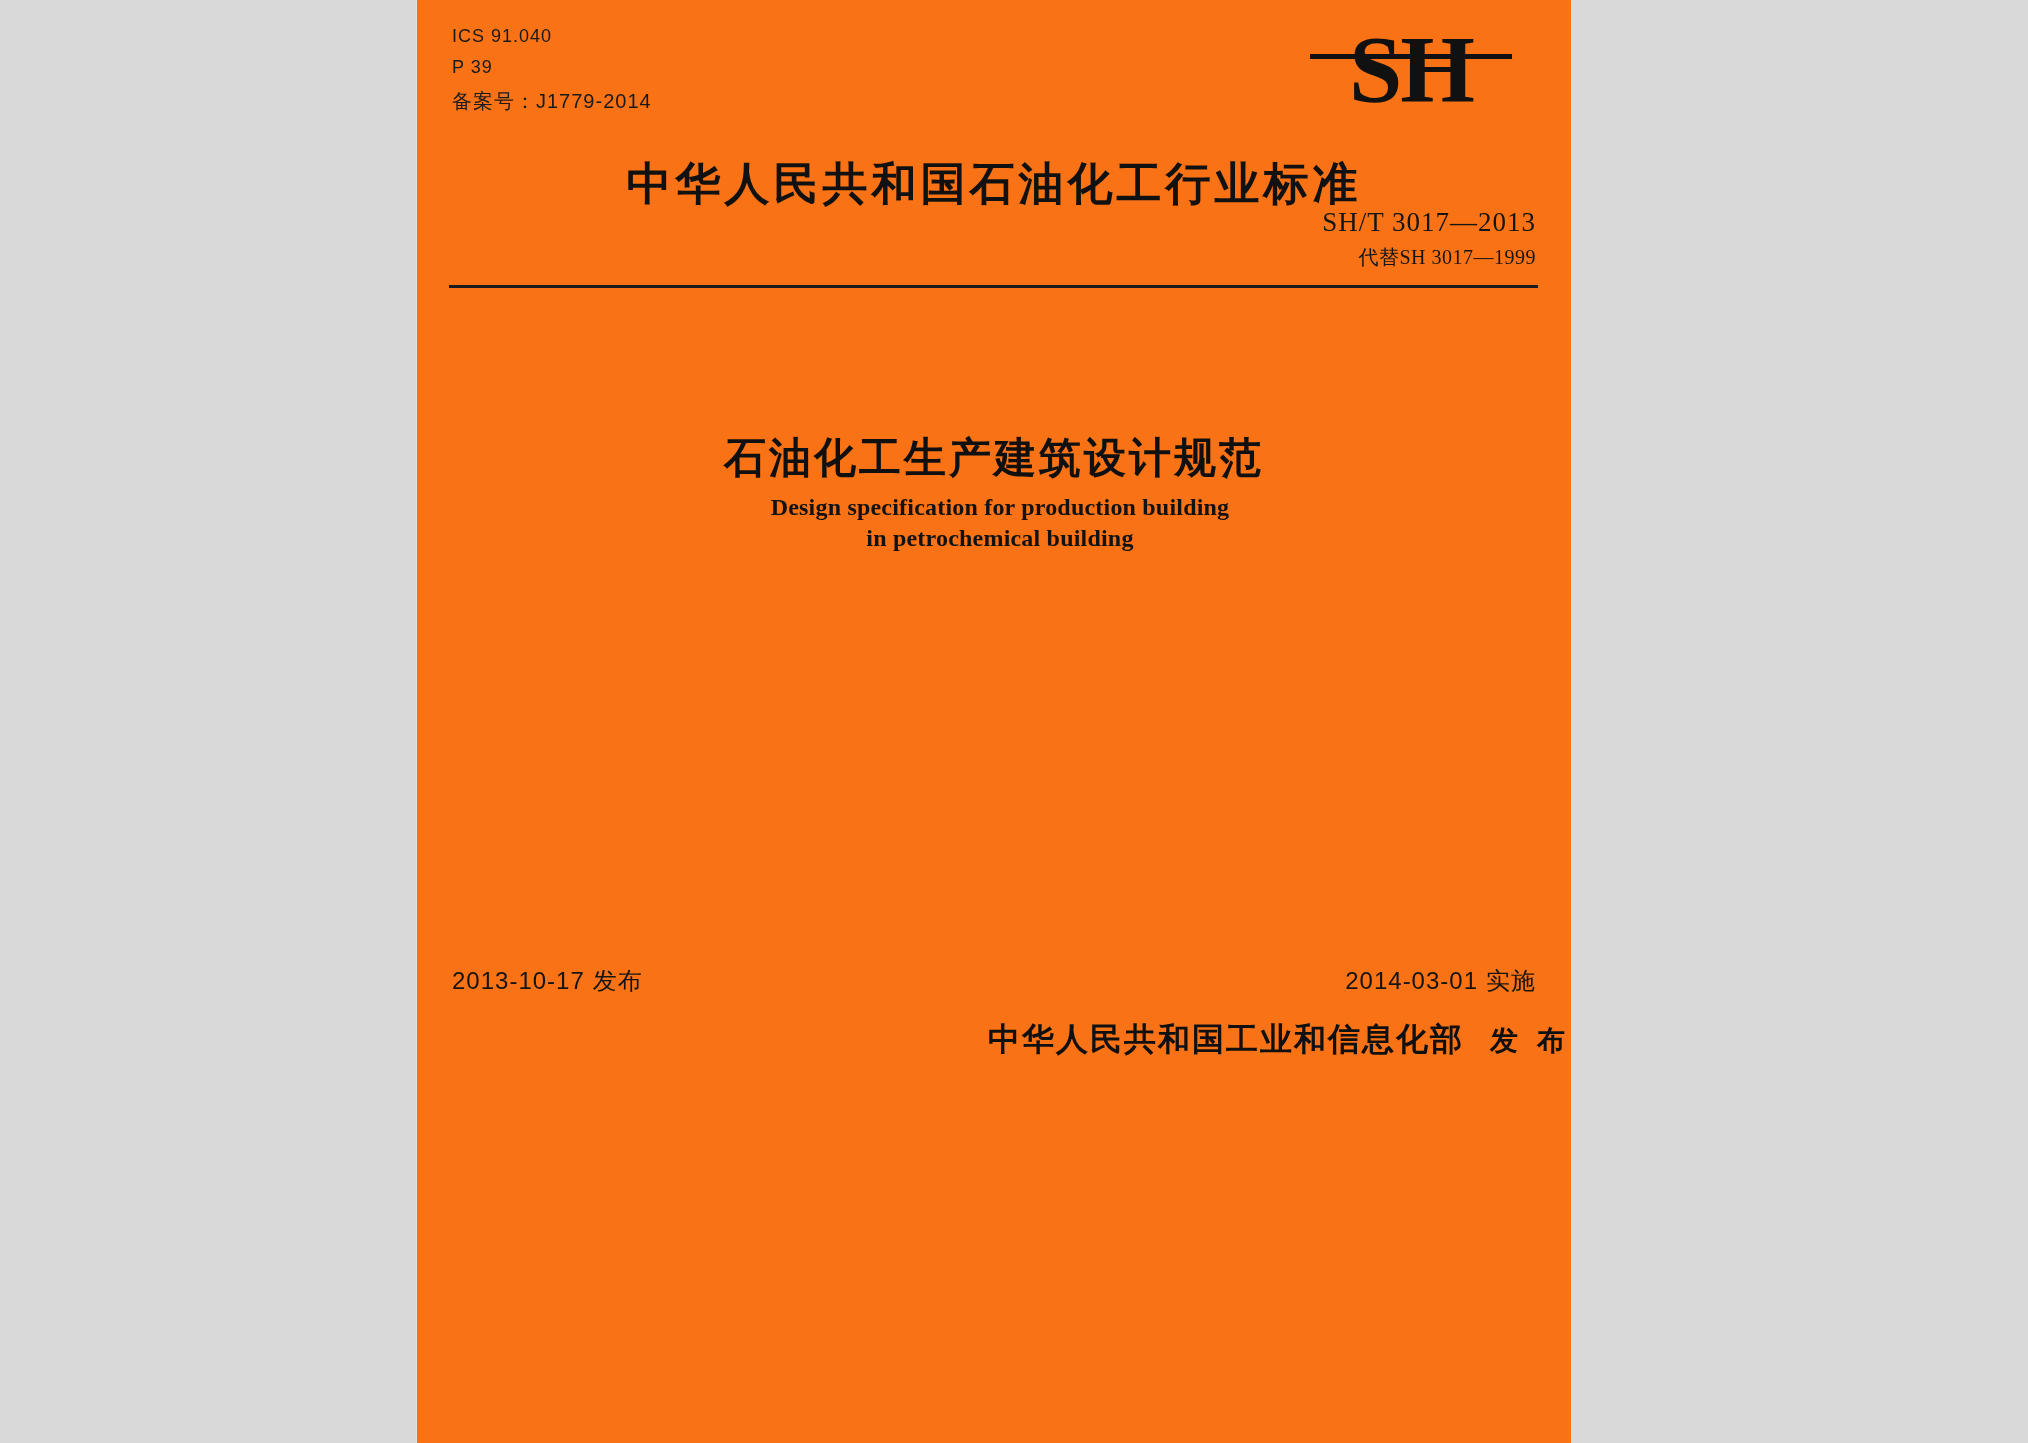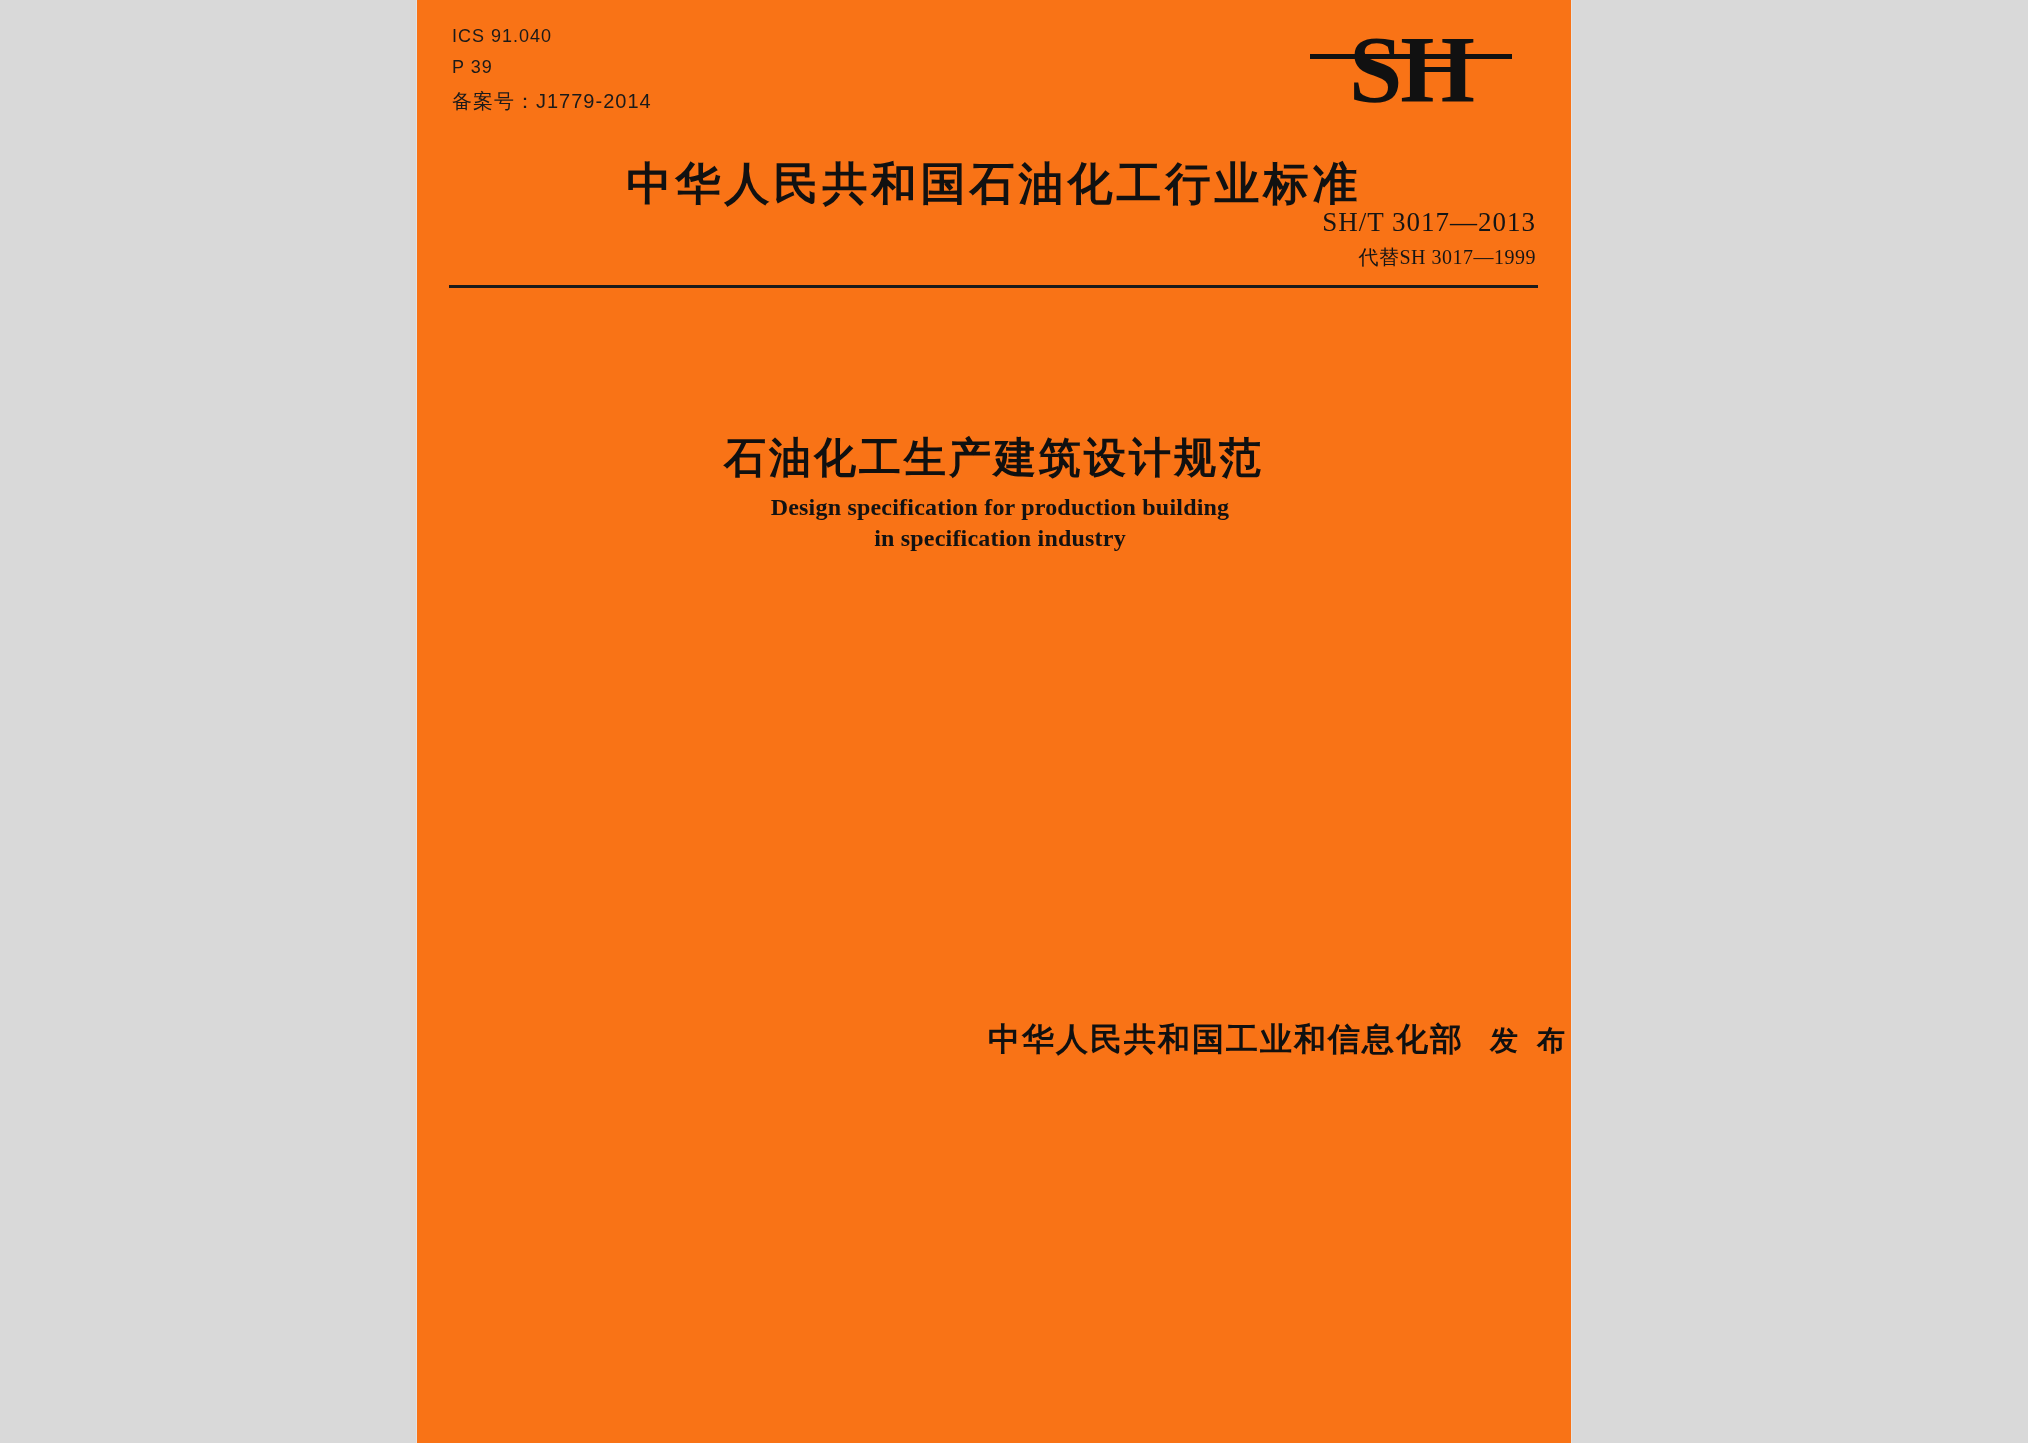--- a/index.html
+++ b/index.html
@@ -187,22 +187,30 @@
     <div class="numblock">
       <div class="main">SH/T 3017—2013</div>
       <div class="sub">代替SH 3017—1999</div>
     </div>
 
     <div class="rule"></div>
 
     <div class="doc-title-cn">石油化工生产建筑设计规范</div>
     <div class="doc-title-en">
       <div>Design specification for production building</div>
-      <div>in specification industry</div>
-    </div>
-
+      <div>in petrochemical building</div>
+    </div>
+
+    <div class="dates">
+      <div>
+        <span>2013-10-17</span><span class="label">发布</span>
+      </div>
+      <div>
+        <span>2014-03-01</span><span class="label">实施</span>
+      </div>
+    </div>
 
     <div class="publisher">
       <span>中华人民共和国工业和信息化部</span><span class="issue">发 布</span>
     </div>
 
   </div>
 </div>
 
 </body></html>

